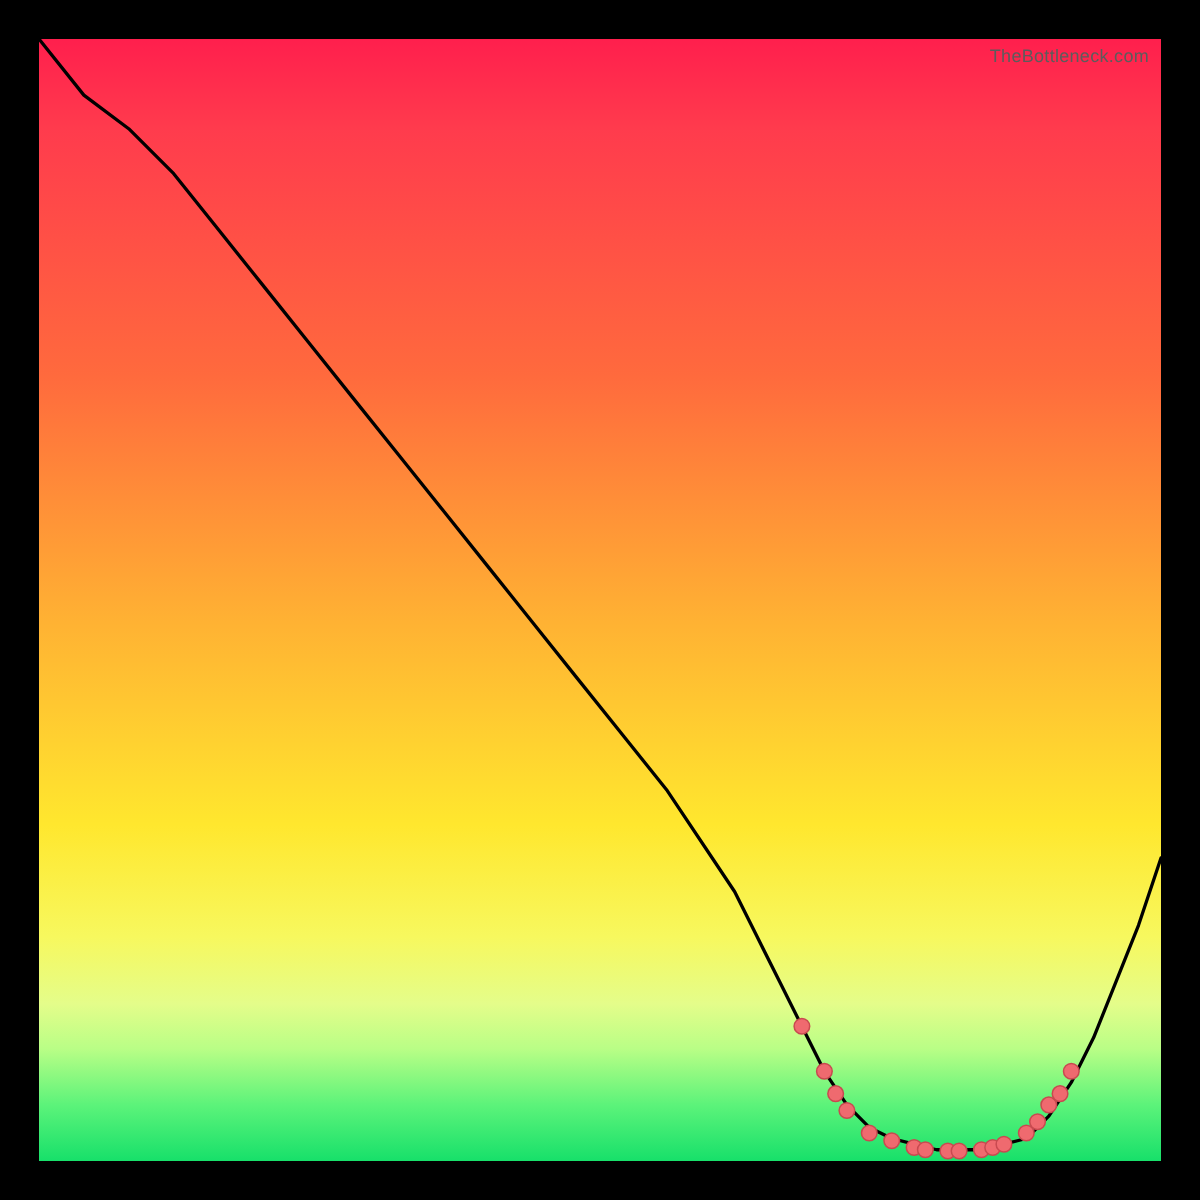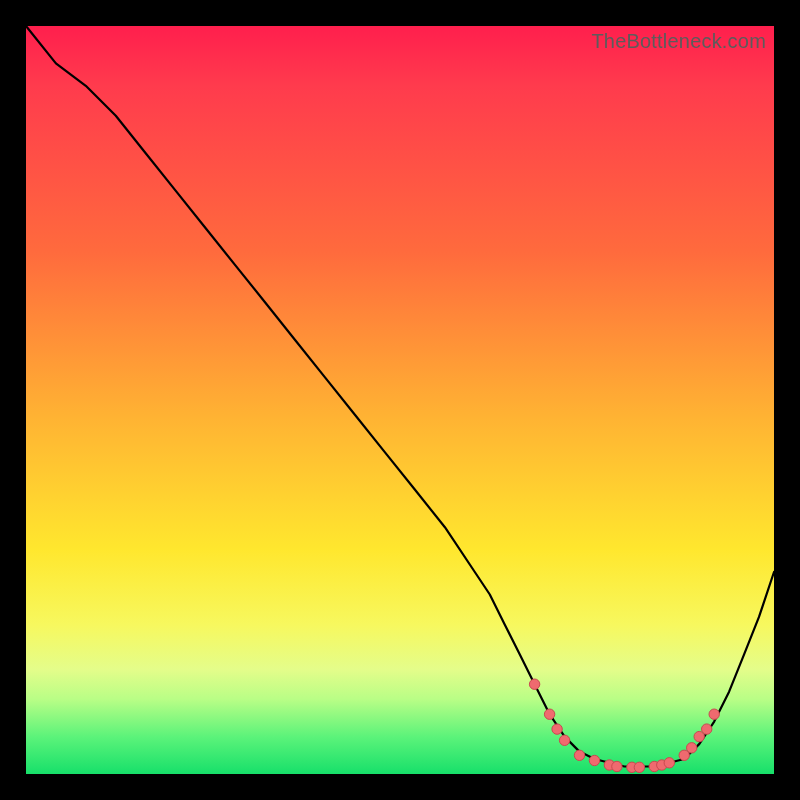--- a/index.html
+++ b/index.html
@@ -36,21 +36,21 @@
       #b9fe86 90%,
       #5cf37a 95%,
       #17e06a 100%
     );
   }
   .watermark {
     position: absolute;
     top: 4px;
     right: 8px;
     color: #5c5c5c;
-    font-size: 20px;
+    font-size: 12px;
     letter-spacing: 0.2px;
     user-select: none;
   }
   svg.overlay {
     position: absolute;
     left: 0; top: 0;
     width: 748px;
     height: 748px;
     overflow: visible;
   }

